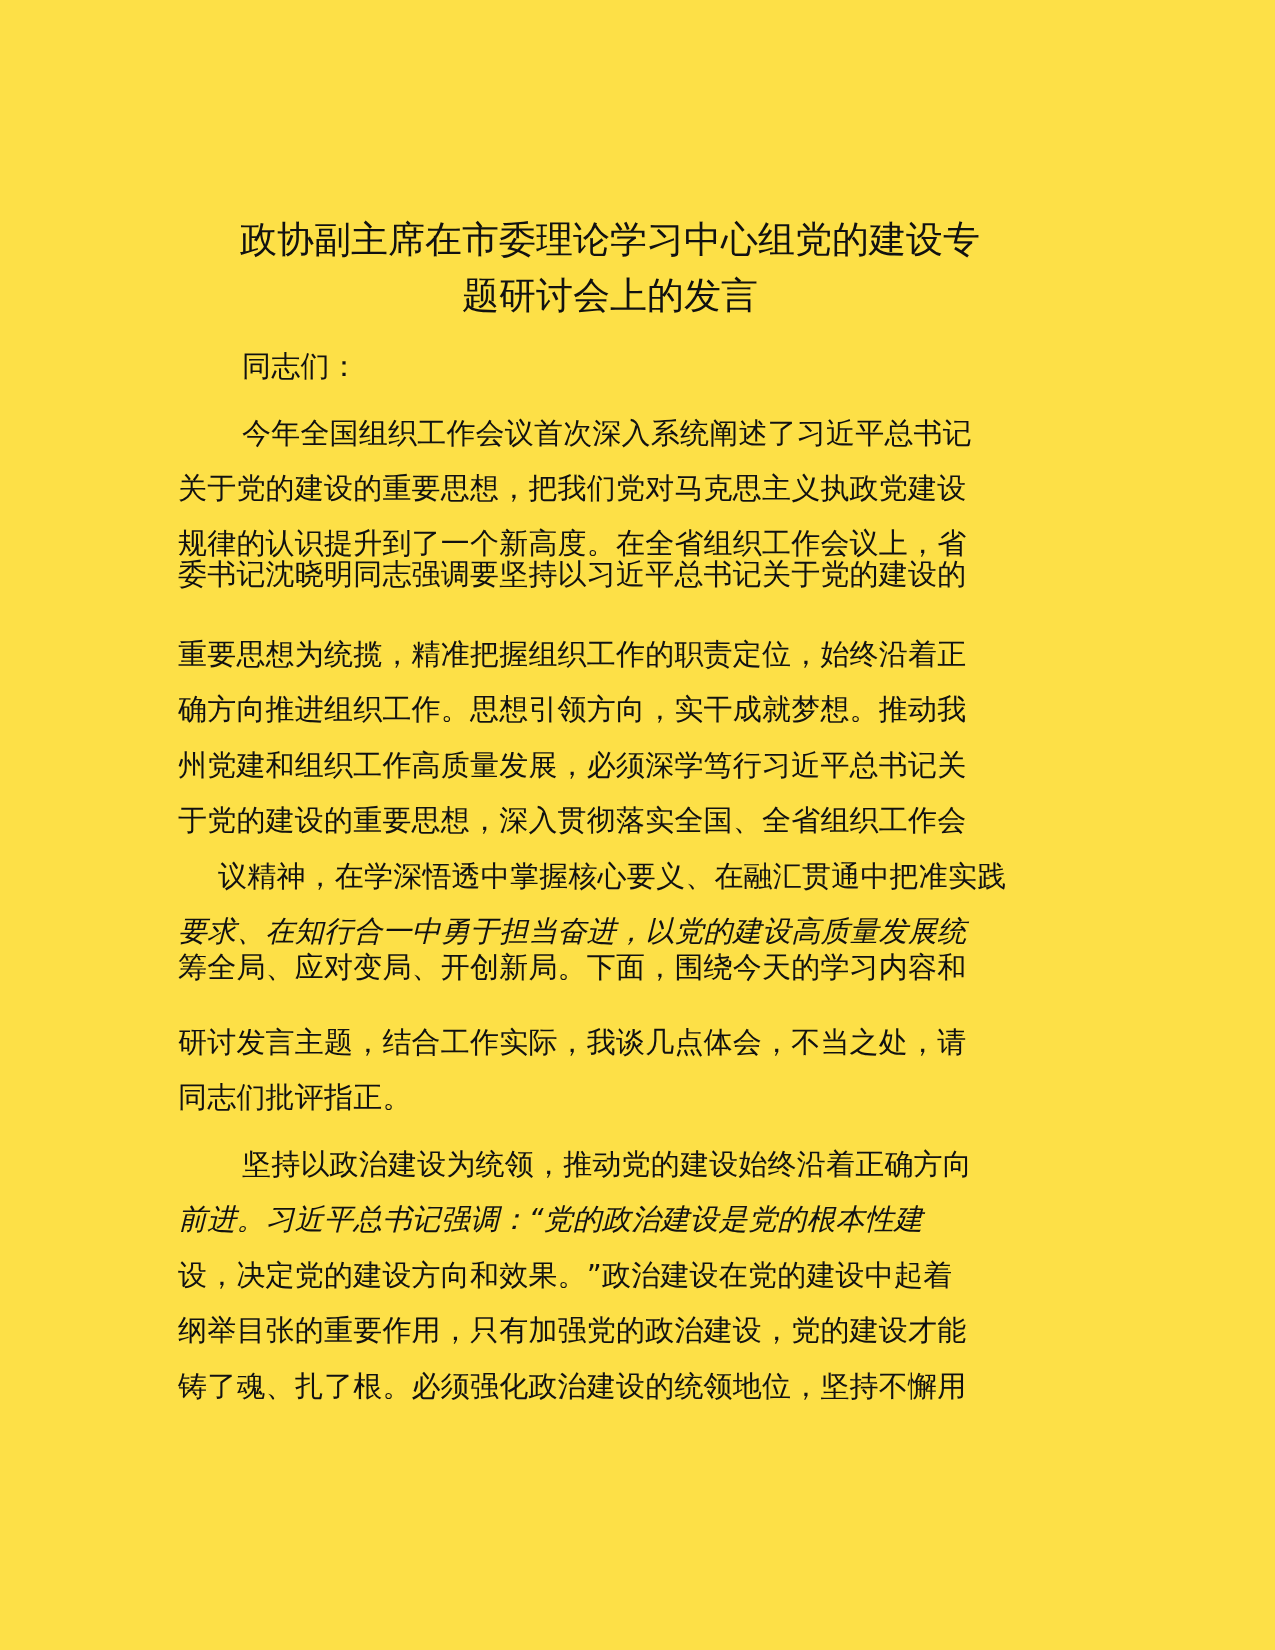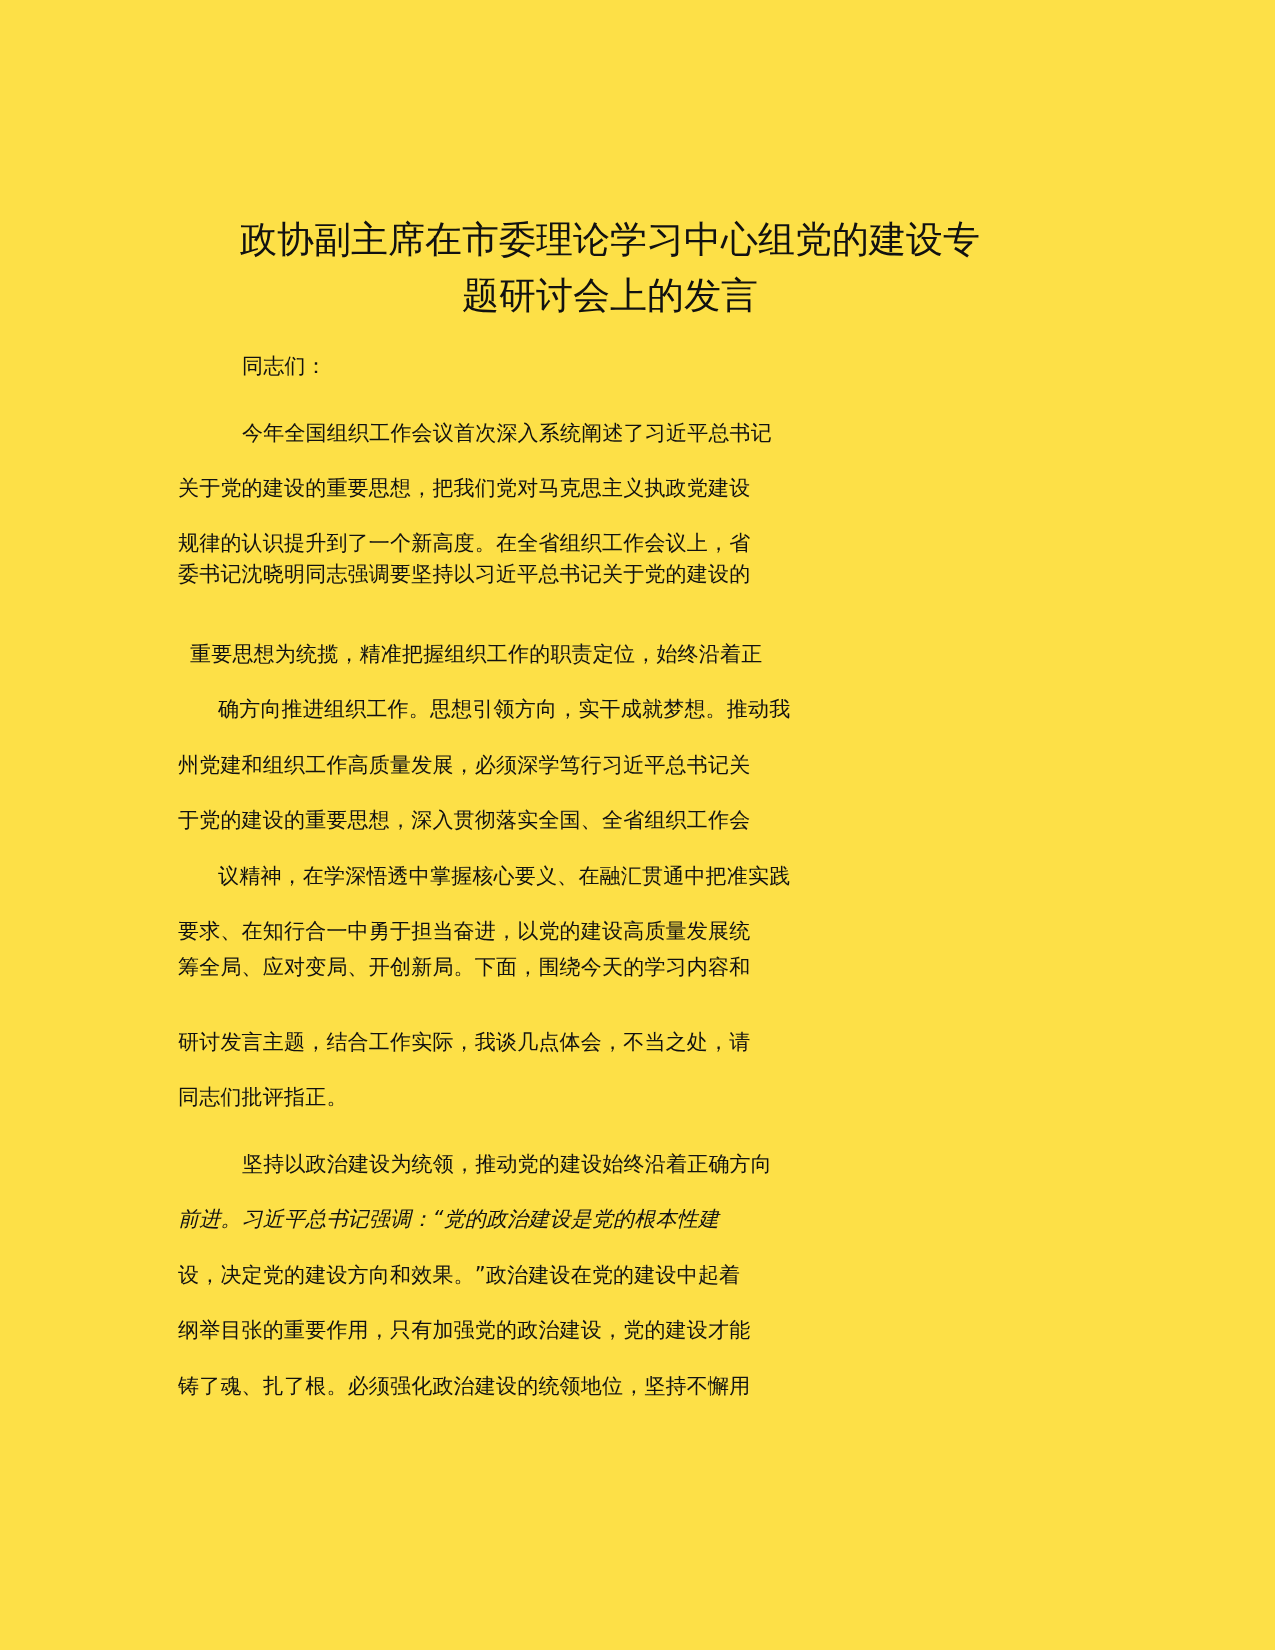--- a/index.html
+++ b/index.html
@@ -3,47 +3,47 @@
   <meta charset="utf-8">
   <style>
     html, body { margin: 0; padding: 0; background: #ffffff; }
     body { width: 1275px; height: 1650px; position: relative; overflow: hidden;
       font-family: "DejaVu Sans", "Liberation Sans", sans-serif; color: #111111; }
     .page { position: absolute; left: 0; top: 0; width: 1275px; height: 1650px; background: #fde047; }
     .title { position: absolute; left: 180px; width: 860px; text-align: center;
       font-size: 37px; line-height: 56px; letter-spacing: 0px; }
     .title .t1 { position: absolute; left: 0; top: 0; width: 860px; white-space: nowrap; }
     .title .t2 { position: absolute; left: 0; top: 56px; width: 860px; white-space: nowrap; }
-    .line { position: absolute; left: 178px; font-size: 21px; line-height: 40px;
+    .line { position: absolute; left: 178px; font-size: 29px; line-height: 40px;
       white-space: nowrap; letter-spacing: 0.2px; }
     .indent { left: 242px; }
   </style>
 </head>
 <body>
 
 <div class="page">
 
   <div class="title" style="top:212px;">
     <div class="t1">政协副主席在市委理论学习中心组党的建设专</div>
     <div class="t2">题研讨会上的发言</div>
   </div>
 
   <div class="line indent" style="top:346px;">同志们：</div>
 
   <div>
     <div class="line indent" style="top:413px;">今年全国组织工作会议首次深入系统阐述了习近平总书记</div>
     <div class="line" style="top:468px;">关于党的建设的重要思想，把我们党对马克思主义执政党建设</div>
     <div class="line" style="top:523px;">规律的认识提升到了一个新高度。在全省组织工作会议上，省</div>
     <div class="line" style="top:554px;">委书记沈晓明同志强调要坚持以习近平总书记关于党的建设的</div>
-    <div class="line" style="top:634px;margin-left:12px;">重要思想为统揽，精准把握组织工作的职责定位，始终沿着正</div>
-    <div class="line" style="top:689px;margin-left:40px;">确方向推进组织工作。思想引领方向，实干成就梦想。推动我</div>
+    <div class="line" style="top:634px;">重要思想为统揽，精准把握组织工作的职责定位，始终沿着正</div>
+    <div class="line" style="top:689px;">确方向推进组织工作。思想引领方向，实干成就梦想。推动我</div>
     <div class="line" style="top:745px;">州党建和组织工作高质量发展，必须深学笃行习近平总书记关</div>
     <div class="line" style="top:800px;">于党的建设的重要思想，深入贯彻落实全国、全省组织工作会</div>
     <div class="line" style="top:856px;margin-left:40px;">议精神，在学深悟透中掌握核心要义、在融汇贯通中把准实践</div>
-    <div class="line" style="top:911px;">要求、在知行合一中勇于担当奋进，以党的建设高质量发展统</div>
+    <div class="line" style="top:911px;font-style:italic;">要求、在知行合一中勇于担当奋进，以党的建设高质量发展统</div>
     <div class="line" style="top:947px;">筹全局、应对变局、开创新局。下面，围绕今天的学习内容和</div>
     <div class="line" style="top:1022px;">研讨发言主题，结合工作实际，我谈几点体会，不当之处，请</div>
     <div class="line" style="top:1077px;">同志们批评指正。</div>
   </div>
 
   <div>
     <div class="line indent" style="top:1144px;">坚持以政治建设为统领，推动党的建设始终沿着正确方向</div>
     <div class="line" style="top:1199px;font-style:italic;">前进。习近平总书记强调：“党的政治建设是党的根本性建</div>
     <div class="line" style="top:1255px;">设，决定党的建设方向和效果。”政治建设在党的建设中起着</div>
     <div class="line" style="top:1310px;">纲举目张的重要作用，只有加强党的政治建设，党的建设才能</div>

